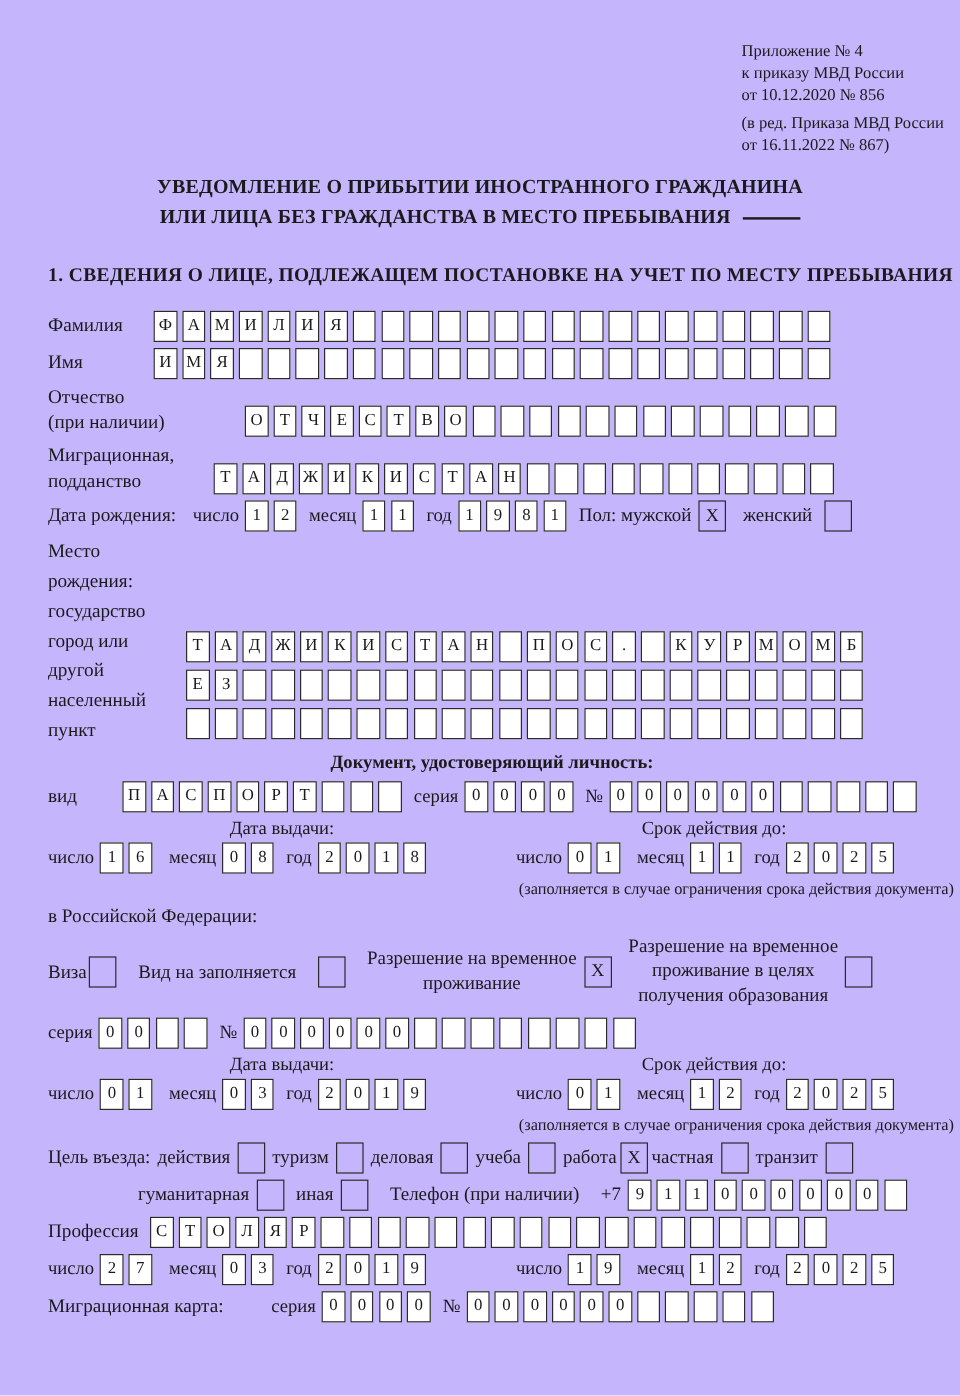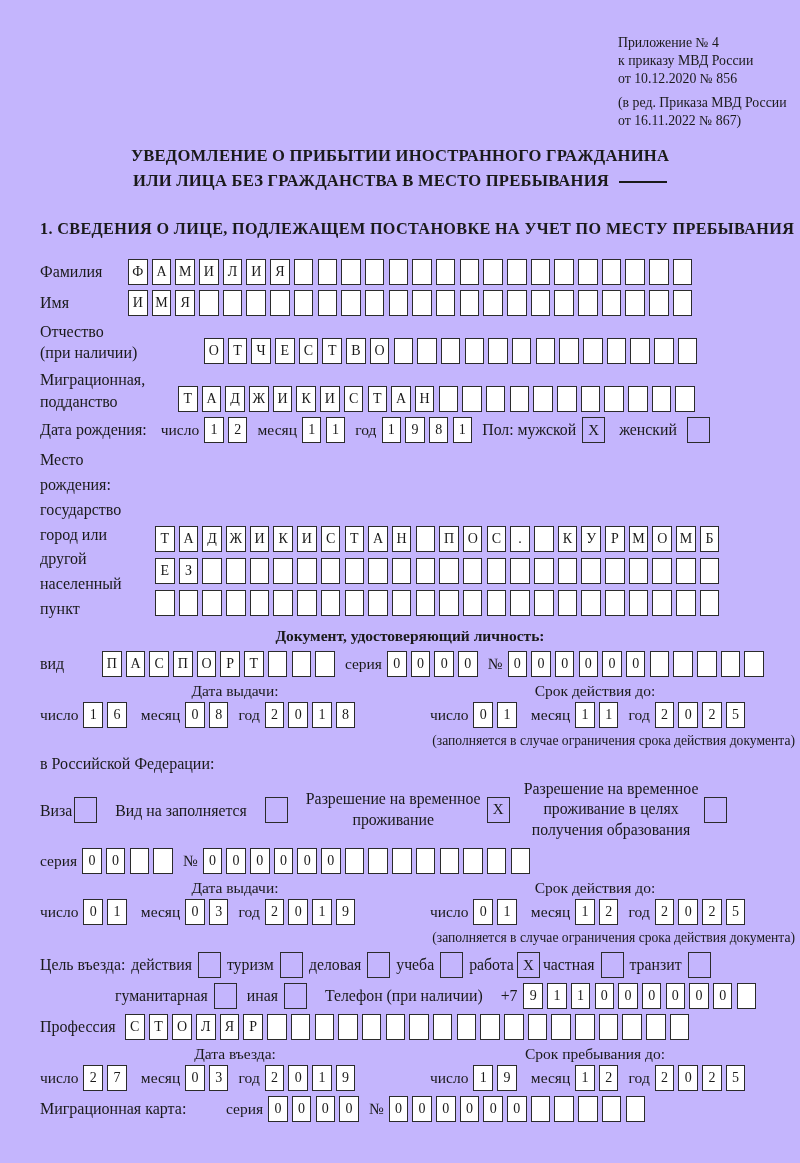--- a/index.html
+++ b/index.html
@@ -546,24 +546,20 @@
         <span class="cell"></span>
         <span class="cell"></span>
         <span class="cell"></span>
         <span class="cell"></span>
         <span class="cell"></span>
         <span class="cell"></span>
         <span class="cell"></span>
       </span>
   </div>
 
-  <div class="subhead">
-    <span class="l">Дата въезда:</span>
-    <span class="r">Срок пребывания до:</span>
-  </div>
   <div class="row">
     <span class="dgroup" style="width:390px;">
       <span class="dlab">число</span>
       <span class="cells">
           <span class="cell">2</span>
           <span class="cell">7</span>
         </span>
       <span class="dlab gap10">месяц</span>
       <span class="cells">
           <span class="cell">0</span>

